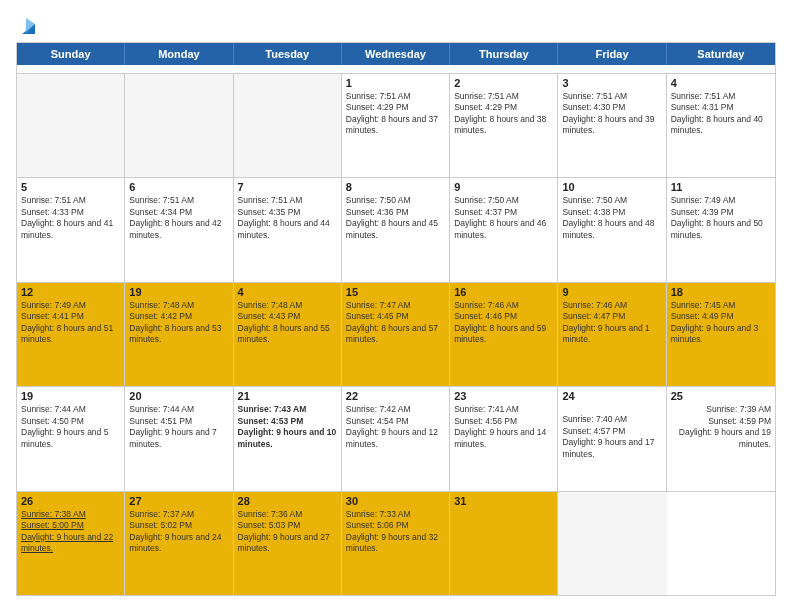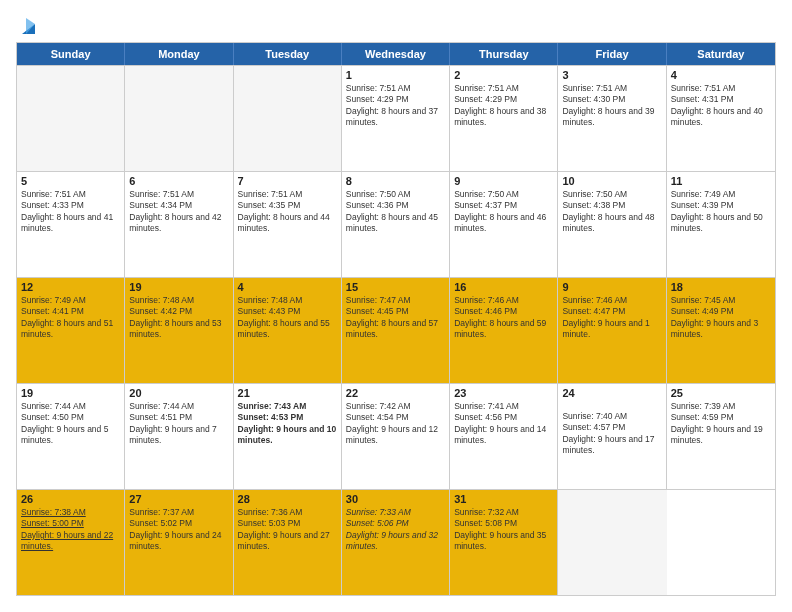--- a/index.html
+++ b/index.html
@@ -33,20 +33,21 @@
     }
     .calendar-subtitle {
       font-size: 14px;
       color: #555;
     }
     .calendar {
       flex: 1;
       display: flex;
       flex-direction: column;
       border: 1px solid #ccc;
+      gap: 8px;
     }
     .calendar-header-row {
       display: grid;
       grid-template-columns: repeat(7, 1fr);
       background: #2563a8;
     }
     .calendar-header-cell {
       color: #fff;
       font-size: 11px;
       font-weight: bold;
@@ -278,21 +279,21 @@
 Daylight: 9 hours and 14 minutes.</div>
           </div>
           <div class="calendar-cell">
             <div class="day-number">24</div>
             <div class="cell-text" style="white-space: pre-line; margin-top: 12px;">Sunrise: 7:40 AM
 Sunset: 4:57 PM
 Daylight: 9 hours and 17 minutes.</div>
           </div>
           <div class="calendar-cell">
             <div class="day-number">25</div>
-            <div class="cell-text" style="white-space: pre-line;">Sunrise: 7:39 AM
+            <div class="cell-text" style="white-space: pre-line; text-align: right;">Sunrise: 7:39 AM
 Sunset: 4:59 PM
 Daylight: 9 hours and 19 minutes.</div>
           </div>
         </div>
         <div class="calendar-row">
           <div class="calendar-cell shaded">
             <div class="day-number">26</div>
             <div class="cell-text" style="white-space: pre-line; text-decoration: underline;">Sunrise: 7:38 AM
 Sunset: 5:00 PM
 Daylight: 9 hours and 22 minutes.</div>
@@ -304,27 +305,24 @@
 Daylight: 9 hours and 24 minutes.</div>
           </div>
           <div class="calendar-cell shaded">
             <div class="day-number">28</div>
             <div class="cell-text" style="white-space: pre-line;">Sunrise: 7:36 AM
 Sunset: 5:03 PM
 Daylight: 9 hours and 27 minutes.</div>
           </div>
           <div class="calendar-cell shaded">
             <div class="day-number">30</div>
-            <div class="cell-text" style="white-space: pre-line; font-style: italic;">Sunrise: 7:33 AM
+            <div class="cell-text" style="white-space: pre-line;">Sunrise: 7:33 AM
 Sunset: 5:06 PM
 Daylight: 9 hours and 32 minutes.</div>
           </div>
           <div class="calendar-cell shaded">
             <div class="day-number">31</div>
-            <div class="cell-text" style="white-space: pre-line;">Sunrise: 7:32 AM
-Sunset: 5:08 PM
-Daylight: 9 hours and 35 minutes.</div>
           </div>
           <div class="calendar-cell empty"></div>
         </div>
       </div>
   </div>
 </div>
 
 </body></html>

